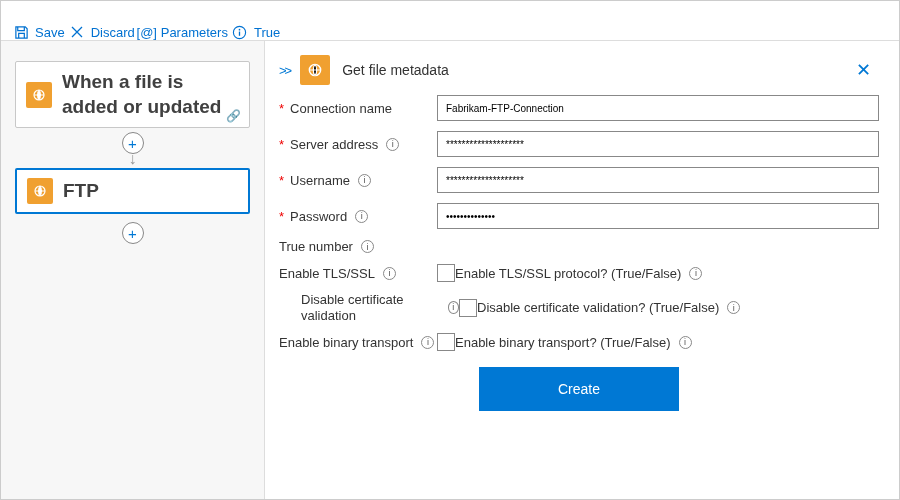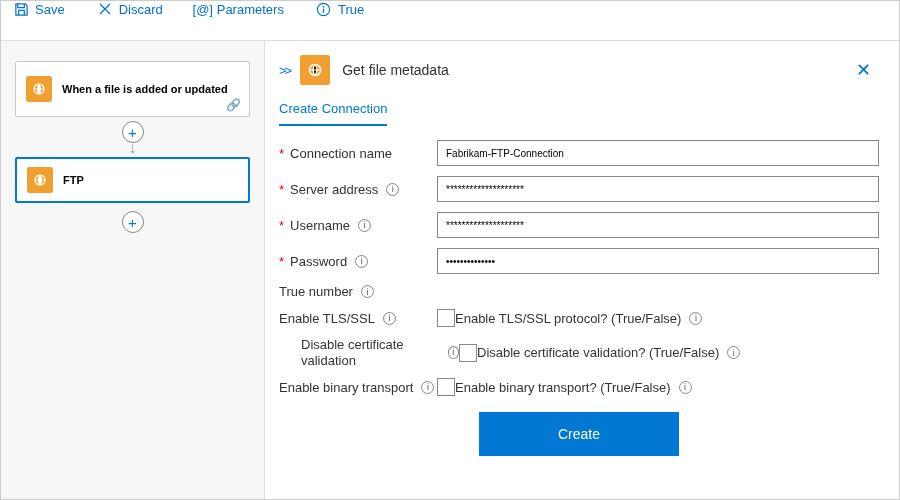--- a/index.html
+++ b/index.html
@@ -1,26 +1,26 @@
 <!DOCTYPE html>
 <html><head>
 <meta charset="utf-8">
 <style>
   * { box-sizing: border-box; font-family: "Segoe UI", Arial, sans-serif; }
   body { margin: 0; width: 900px; height: 500px; background: #fff; border: 1px solid #ccc; overflow: hidden; font-size: 13px; color: #333; }
-  .toolbar { height: 40px; border-bottom: 1px solid #ddd; display: flex; align-items: flex-start; padding: 0 12px; gap: 32px; }
+  .toolbar { height: 40px; border-bottom: 1px solid #ddd; display: flex; align-items: flex-end; padding: 0 12px; gap: 4px; }
   .tool-item { display: flex; align-items: center; gap: 6px; color: #0071d1; cursor: pointer; font-size: 13px; }
   .tool-icon { width: 16px; height: 16px; display: flex; align-items: center; justify-content: center; }
   .main { display: flex; height: calc(100% - 40px); }
   .canvas { width: 264px; background: #f7f7f7; border-right: 1px solid #ddd; padding: 20px 14px; position: relative; }
   .node { background: #fff; border: 1px solid #c8c8c8; border-radius: 2px; display: flex; align-items: center; padding: 8px 10px; margin-bottom: 0; position: relative; }
   .node.selected { border: 2px solid #0078d4; }
   .node-icon { width: 26px; height: 26px; background: #f0a030; border-radius: 2px; display: flex; align-items: center; justify-content: center; margin-right: 10px; flex-shrink: 0; }
   .node-icon svg { fill: #fff; }
-  .node-title { font-size: 11px; font-weight: 600; color: #000000; line-height: 1.3; }
+  .node-title { font-size: 19px; font-weight: 600; color: #404040; line-height: 1.3; }
   .link-icon { position: absolute; bottom: 4px; right: 8px; color: #888; font-size: 12px; }
   .connector { display: flex; flex-direction: column; align-items: center; margin: 4px 0; }
   .add-btn { width: 22px; height: 22px; border: 1px solid #888; border-radius: 50%; background: #fff; display: flex; align-items: center; justify-content: center; color: #0078d4; font-size: 15px; cursor: pointer; }
   .arrow-down { color: #999; font-size: 16px; line-height: 10px; margin-top: 0;}
   .panel { flex: 1; padding: 14px 20px 14px 14px; overflow-y: auto; }
   .panel-header { display: flex; align-items: center; margin-bottom: 10px; }
   .collapse { color: #0078d4; margin-right: 10px; font-size: 13px; cursor: pointer; letter-spacing: -2px;}
   .panel-icon { width: 30px; height: 30px; background: #f0a030; border-radius: 2px; display: flex; align-items: center; justify-content: center; margin-right: 12px; }
   .panel-title { font-size: 14px; font-weight: 400; flex: 1; }
   .close-x { color: #0078d4; font-size: 18px; cursor: pointer; font-weight: 300; padding: 4px 8px;}
@@ -109,21 +109,20 @@
       <div class="panel-icon">
         <svg width="18" height="18" viewBox="0 0 16 16">
             <circle cx="8" cy="8" r="5" fill="none" stroke="#fff" stroke-width="1.3"></circle>
             <path stroke="#fff" stroke-width="1.1" d="M3 8h10M8 3c2 2 2 8 0 10M8 3c-2 2-2 8 0 10"></path>
           </svg>
       </div>
       <div class="panel-title">Get file metadata</div>
       <div class="close-x">✕</div>
     </div>
 
-    <div class="tab">Create Connection</div>
 
     <div class="form-row">
       <div class="form-label">
           <span class="req">*</span>
           <span>Connection name</span>
         </div>
       <div class="form-input"><input type="text" value="Fabrikam-FTP-Connection" style=""></div>
     </div>
     <div class="form-row">
       <div class="form-label">

